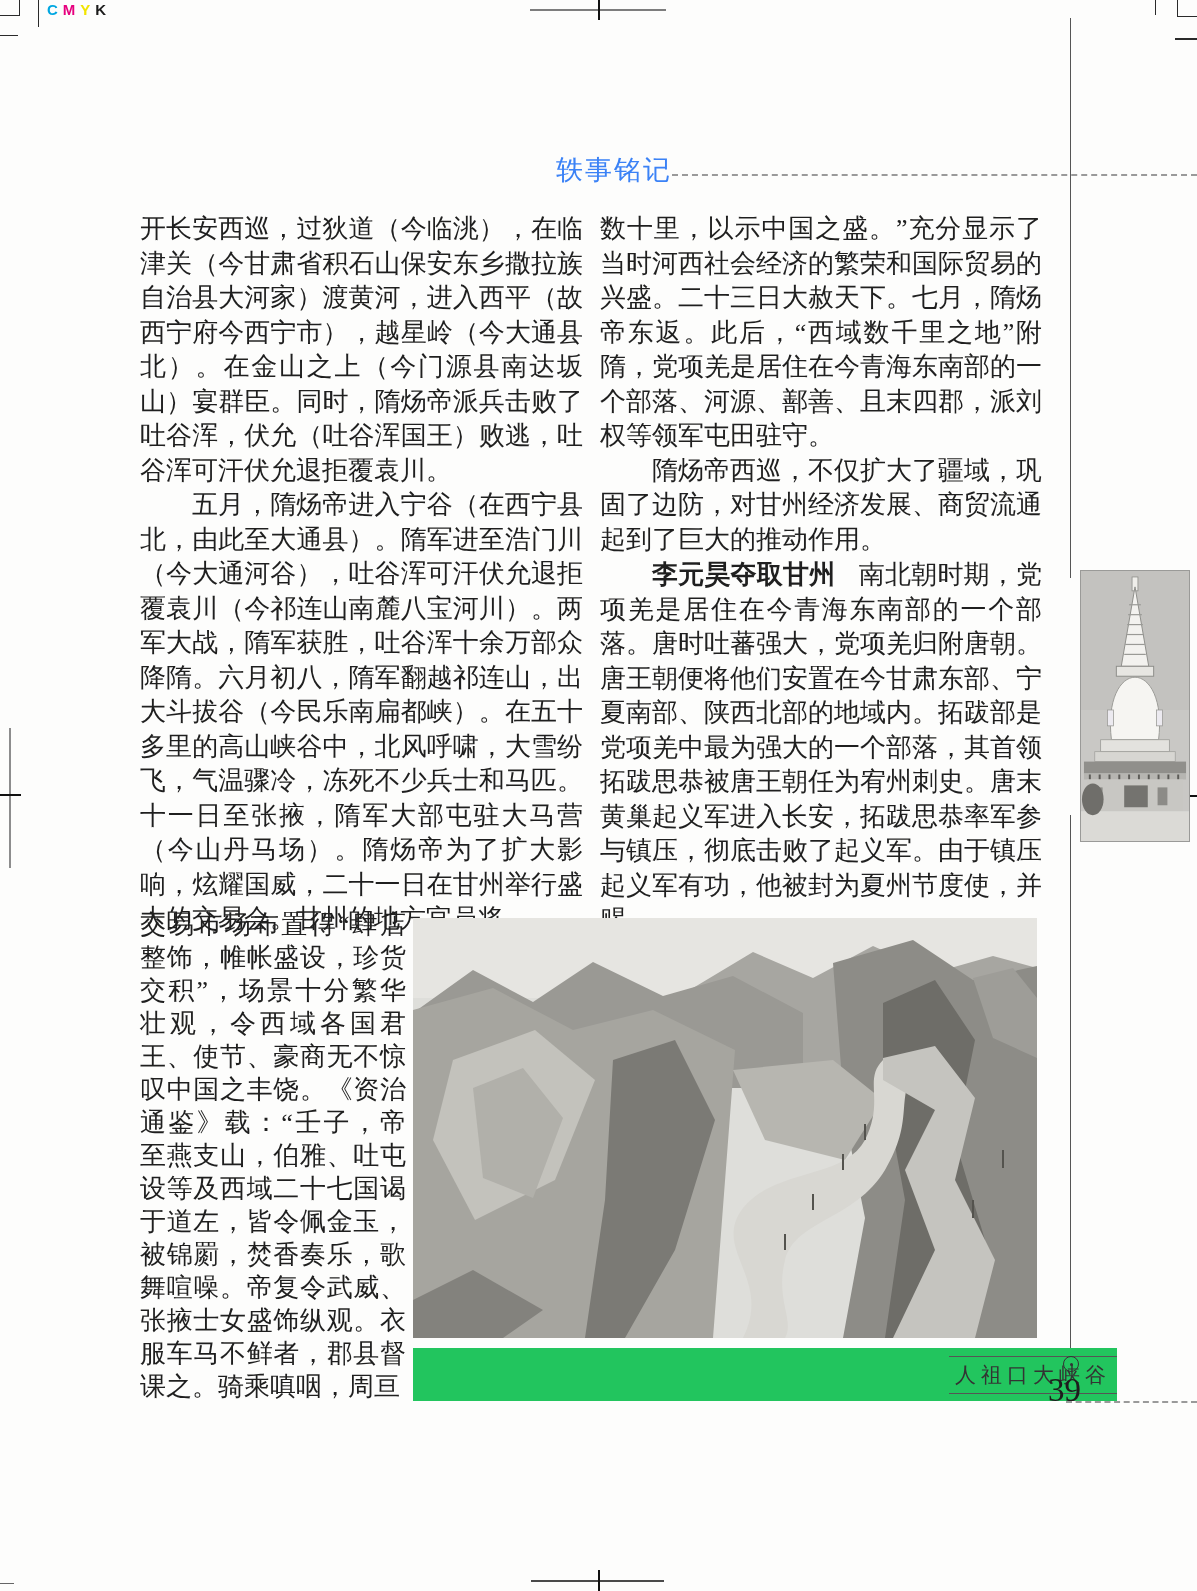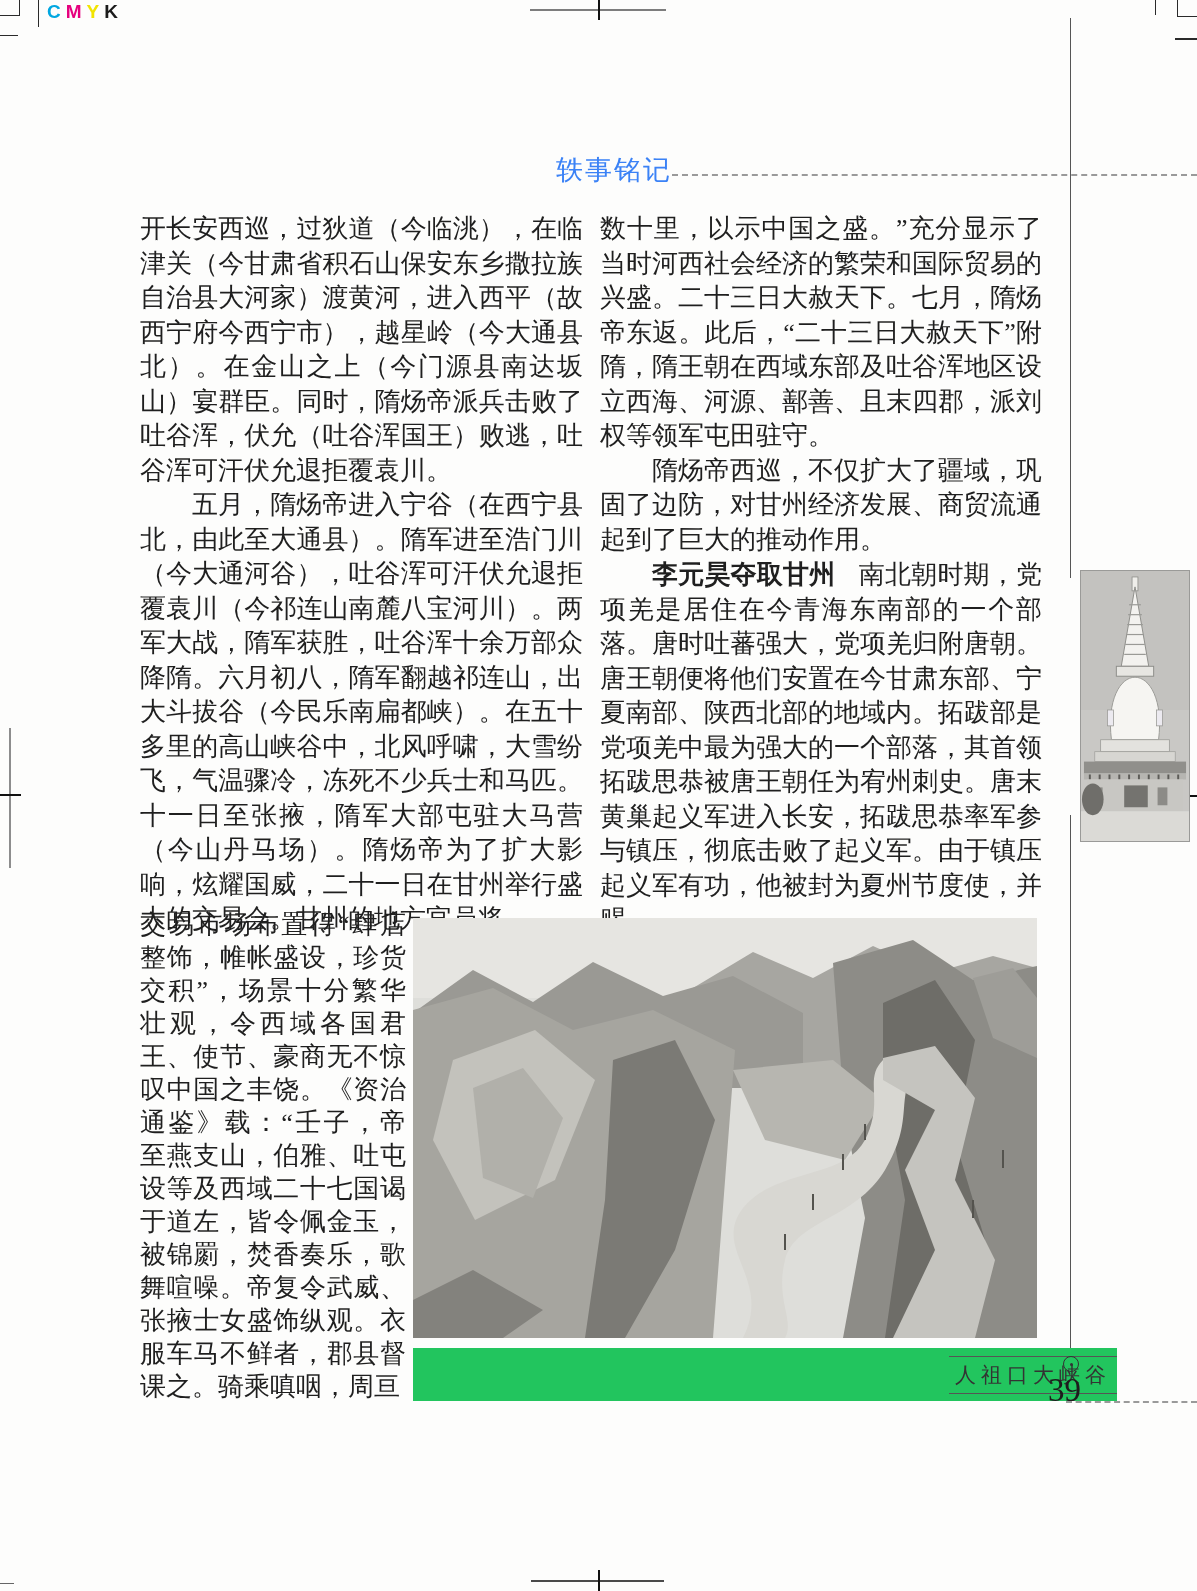--- a/index.html
+++ b/index.html
@@ -20,21 +20,21 @@
   .m-tr-h1{left:1177px;top:16px;width:20px;height:1px;}
   .m-tr-h2{left:1175px;top:38px;width:22px;height:2px;}
   .m-lm-v{left:9px;top:728px;width:2px;height:140px;background:#8d8d8d;}
   .m-lm-h{left:0;top:794px;width:21px;height:2px;background:#111;}
   .m-rm-h{left:1180px;top:795px;width:17px;height:2px;background:#111;}
   .m-bc-h{left:531px;top:1580px;width:133px;height:2px;background:#4a4a4a;}
   .m-bc-v{left:598px;top:1570px;width:2px;height:21px;background:#111;}
   .m-bl-h{left:0;top:1583px;width:14px;height:1px;background:#666;}
 
   .cmyk{left:47px;top:1px;font-family:"Liberation Sans","DejaVu Sans",sans-serif;
-        font-size:19px;font-weight:bold;letter-spacing:5px;}
+        font-size:15px;font-weight:bold;letter-spacing:5px;}
   .cmyk .c{color:#00a7e1}.cmyk .m{color:#e6007e}.cmyk .y{color:#f2e400}.cmyk .k{color:#1b1b1b}
 
   
   .hdr-title{left:556px;top:152px;font-size:27px;letter-spacing:2px;color:#3b82f6;}
   .hdr-dash{left:672px;top:174px;width:525px;height:0;border-top:2px dashed #9a9a9a;}
 
   
   .col{position:absolute;}
   .col p{margin:0;font-size:26px;line-height:34.5px;text-align:justify;text-justify:inter-character;}
   .col-left{left:140px;top:212px;width:443px;}
@@ -102,21 +102,21 @@
   <div class="col col-left">
     <p>开长安西巡，过狄道（今临洮），在临津关（今甘肃省积石山保安东乡撒拉族自治县大河家）渡黄河，进入西平（故西宁府今西宁市），越星岭（今大通县北）。在金山之上（今门源县南达坂山）宴群臣。同时，隋炀帝派兵击败了吐谷浑，伏允（吐谷浑国王）败逃，吐谷浑可汗伏允退拒覆袁川。</p>
     <p class="indent">五月，隋炀帝进入宁谷（在西宁县北，由此至大通县）。隋军进至浩门川（今大通河谷），吐谷浑可汗伏允退拒覆袁川（今祁连山南麓八宝河川）。两军大战，隋军获胜，吐谷浑十余万部众降隋。六月初八，隋军翻越祁连山，出大斗拔谷（今民乐南扁都峡）。在五十多里的高山峡谷中，北风呼啸，大雪纷飞，气温骤冷，冻死不少兵士和马匹。十一日至张掖，隋军大部屯驻大马营（今山丹马场）。隋炀帝为了扩大影响，炫耀国威，二十一日在甘州举行盛大的交易会。甘州的地方官员将</p>
   </div>
 
   <div class="col col-narrow">
     <p>交易市场布置得“肆店整饰，帷帐盛设，珍货交积”，场景十分繁华壮观，令西域各国君王、使节、豪商无不惊叹中国之丰饶。《资治通鉴》载：“壬子，帝至燕支山，伯雅、吐屯设等及西域二十七国谒于道左，皆令佩金玉，被锦罽，焚香奏乐，歌舞喧噪。帝复令武威、张掖士女盛饰纵观。衣服车马不鲜者，郡县督课之。骑乘嗔咽，周亘</p>
   </div>
 
   <div class="col col-right">
-    <p>数十里，以示中国之盛。”充分显示了当时河西社会经济的繁荣和国际贸易的兴盛。二十三日大赦天下。七月，隋炀帝东返。此后，“二十三日大赦天下”附隋，隋王朝在西域东部及吐谷浑地区设立西海、河源、鄯善、且末四郡，派刘权等领军屯田驻守。</p>
+    <p>数十里，以示中国之盛。”充分显示了当时河西社会经济的繁荣和国际贸易的兴盛。二十三日大赦天下。七月，隋炀帝东返。此后，“西域数千里之地”附隋，党项羌是居住在今青海东南部的一个部落、河源、鄯善、且末四郡，派刘权等领军屯田驻守。</p>
     <p class="indent">隋炀帝西巡，不仅扩大了疆域，巩固了边防，对甘州经济发展、商贸流通起到了巨大的推动作用。</p>
     <p class="indent"><span class="lead">李元昊夺取甘州</span><span>南北朝时期，党项羌是居住在今青海东南部的一个部落。唐时吐蕃强大，党项羌归附唐朝。唐王朝便将他们安置在今甘肃东部、宁夏南部、陕西北部的地域内。拓跋部是党项羌中最为强大的一个部落，其首领拓跋思恭被唐王朝任为宥州刺史。唐末黄巢起义军进入长安，拓跋思恭率军参与镇压，彻底击败了起义军。由于镇压起义军有功，他被封为夏州节度使，并赐</span></p>
   </div>
 
   <div class="vrule vrule-a"></div>
   <div class="vrule vrule-b"></div>
   <div class="abs side-title">
     <span class="ch">甘</span>
     <span class="sq"></span>
     <span class="ch">州</span>

